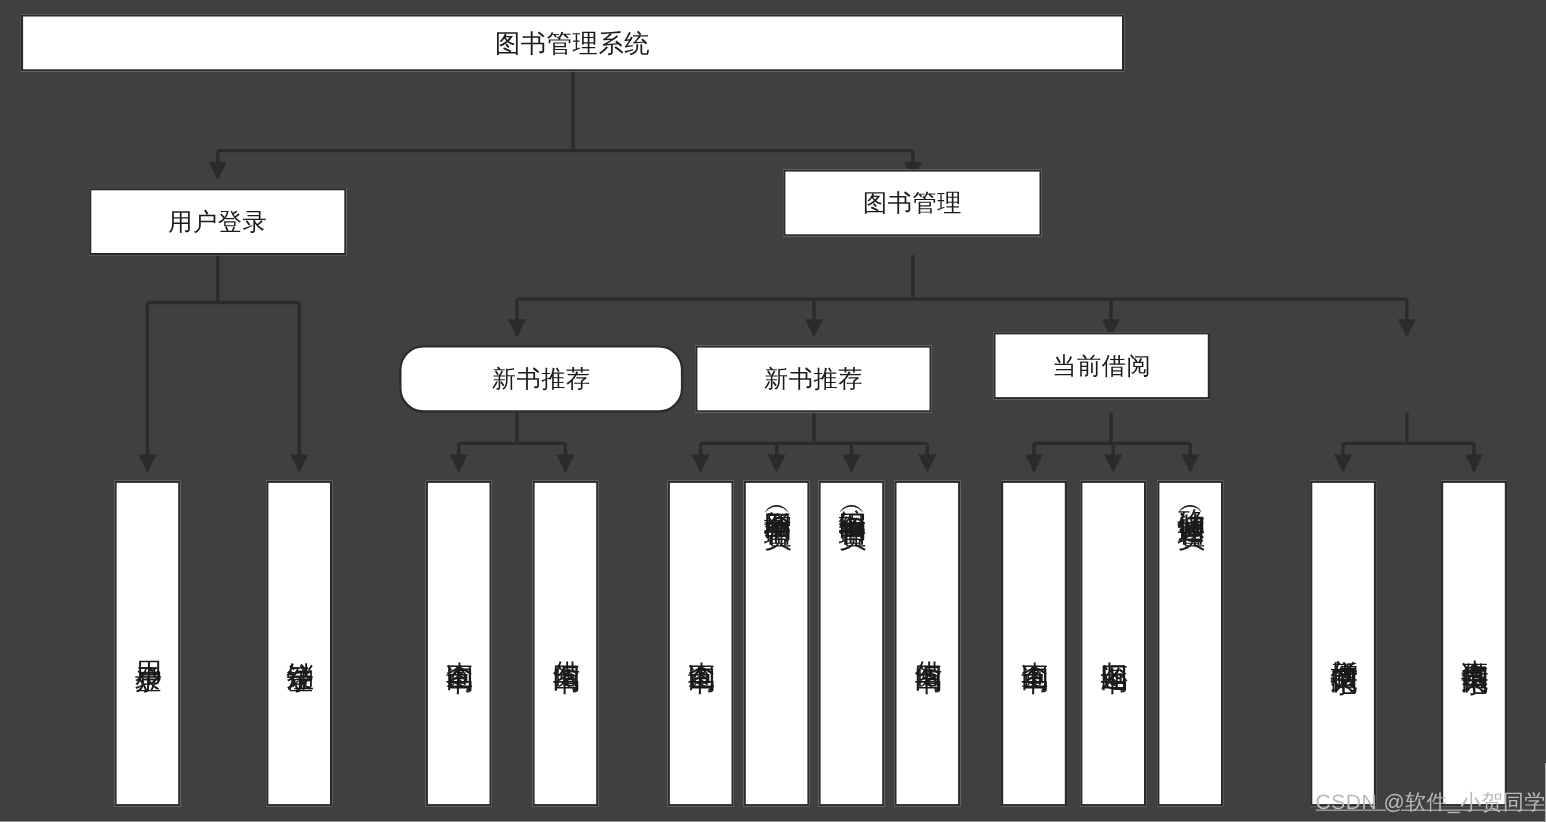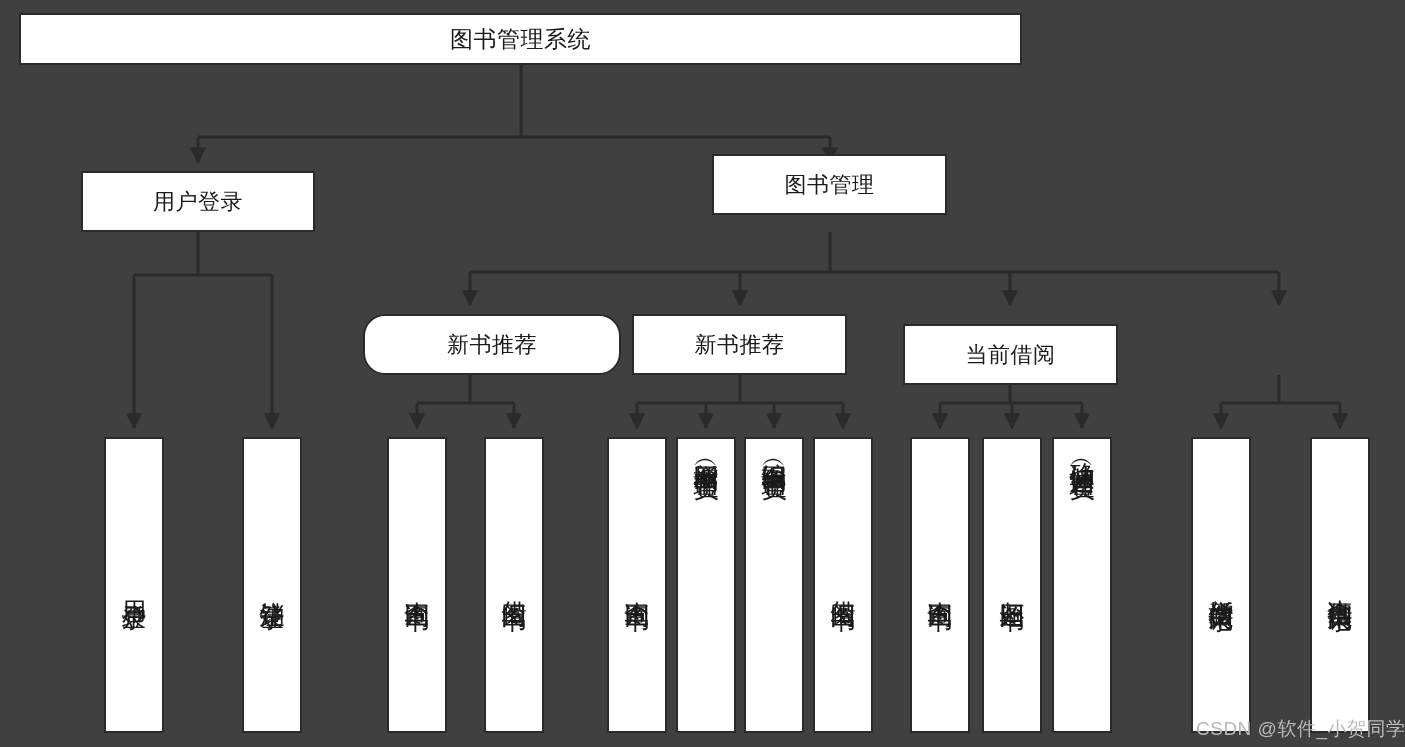--- a/index.html
+++ b/index.html
@@ -60,20 +60,21 @@
     letter-spacing: 2px;
     white-space: nowrap;
   }
   .watermark {
     position: absolute;
     font-size: 19px;
     color: #b9b9b9;
     white-space: nowrap;
     z-index: 5;
     letter-spacing: 0.5px;
+    text-decoration: underline;
   }
 </style>
 </head>
 <body>
 
 <div id="canvas">
 
   <svg id="edges" viewBox="0 0 1405 747" xmlns="http://www.w3.org/2000/svg">
     <defs>
       <marker id="arrow" viewBox="0 0 10 10" refX="9" refY="5" markerWidth="5.5" markerHeight="5.5" orient="auto-start-reverse">
@@ -134,21 +135,21 @@
   <div class="node n-h" style="left: 712px; top: 154px; width: 235px; height: 61px;">
     <span class="lbl">图书管理</span>
   </div>
 
   <div class="node n-h" style="left: 363px; top: 314px; width: 258px; height: 61px; border-radius: 22px;">
     <span class="lbl">新书推荐</span>
   </div>
   <div class="node n-h" style="left: 632px; top: 314px; width: 215px; height: 61px;">
     <span class="lbl">新书推荐</span>
   </div>
-  <div class="node n-h" style="left: 903px; top: 324px; width: 215px; height: 61px; font-family: Liberation Serif, serif;">
+  <div class="node n-h" style="left: 903px; top: 302px; width: 197px; height: 61px; font-family: Liberation Serif, serif;">
     <span class="lbl">当前借阅</span>
   </div>
 
   <div class="node n-leaf centered" style="left: 104px; top: 437px; width: 60px; height: 296px;">
     <span class="lbl">用户登录</span>
   </div>
   <div class="node n-leaf centered" style="left: 242px; top: 437px; width: 60px; height: 296px;">
     <span class="lbl">注销登录</span>
   </div>
   <div class="node n-leaf centered" style="left: 387px; top: 437px; width: 60px; height: 296px;">

